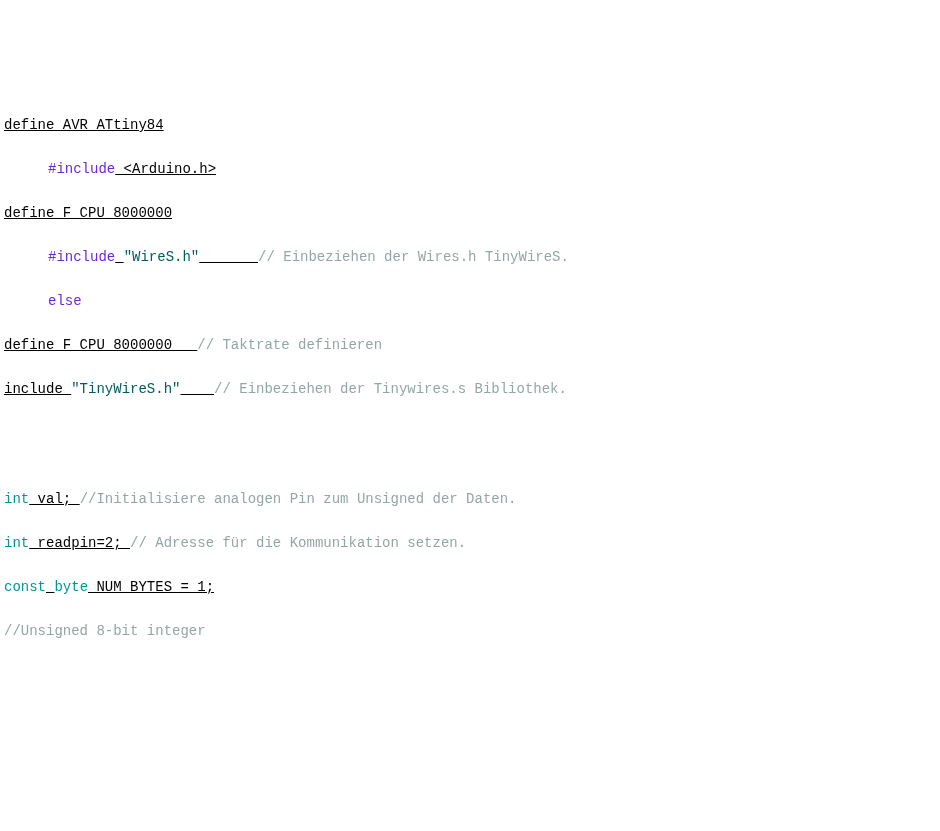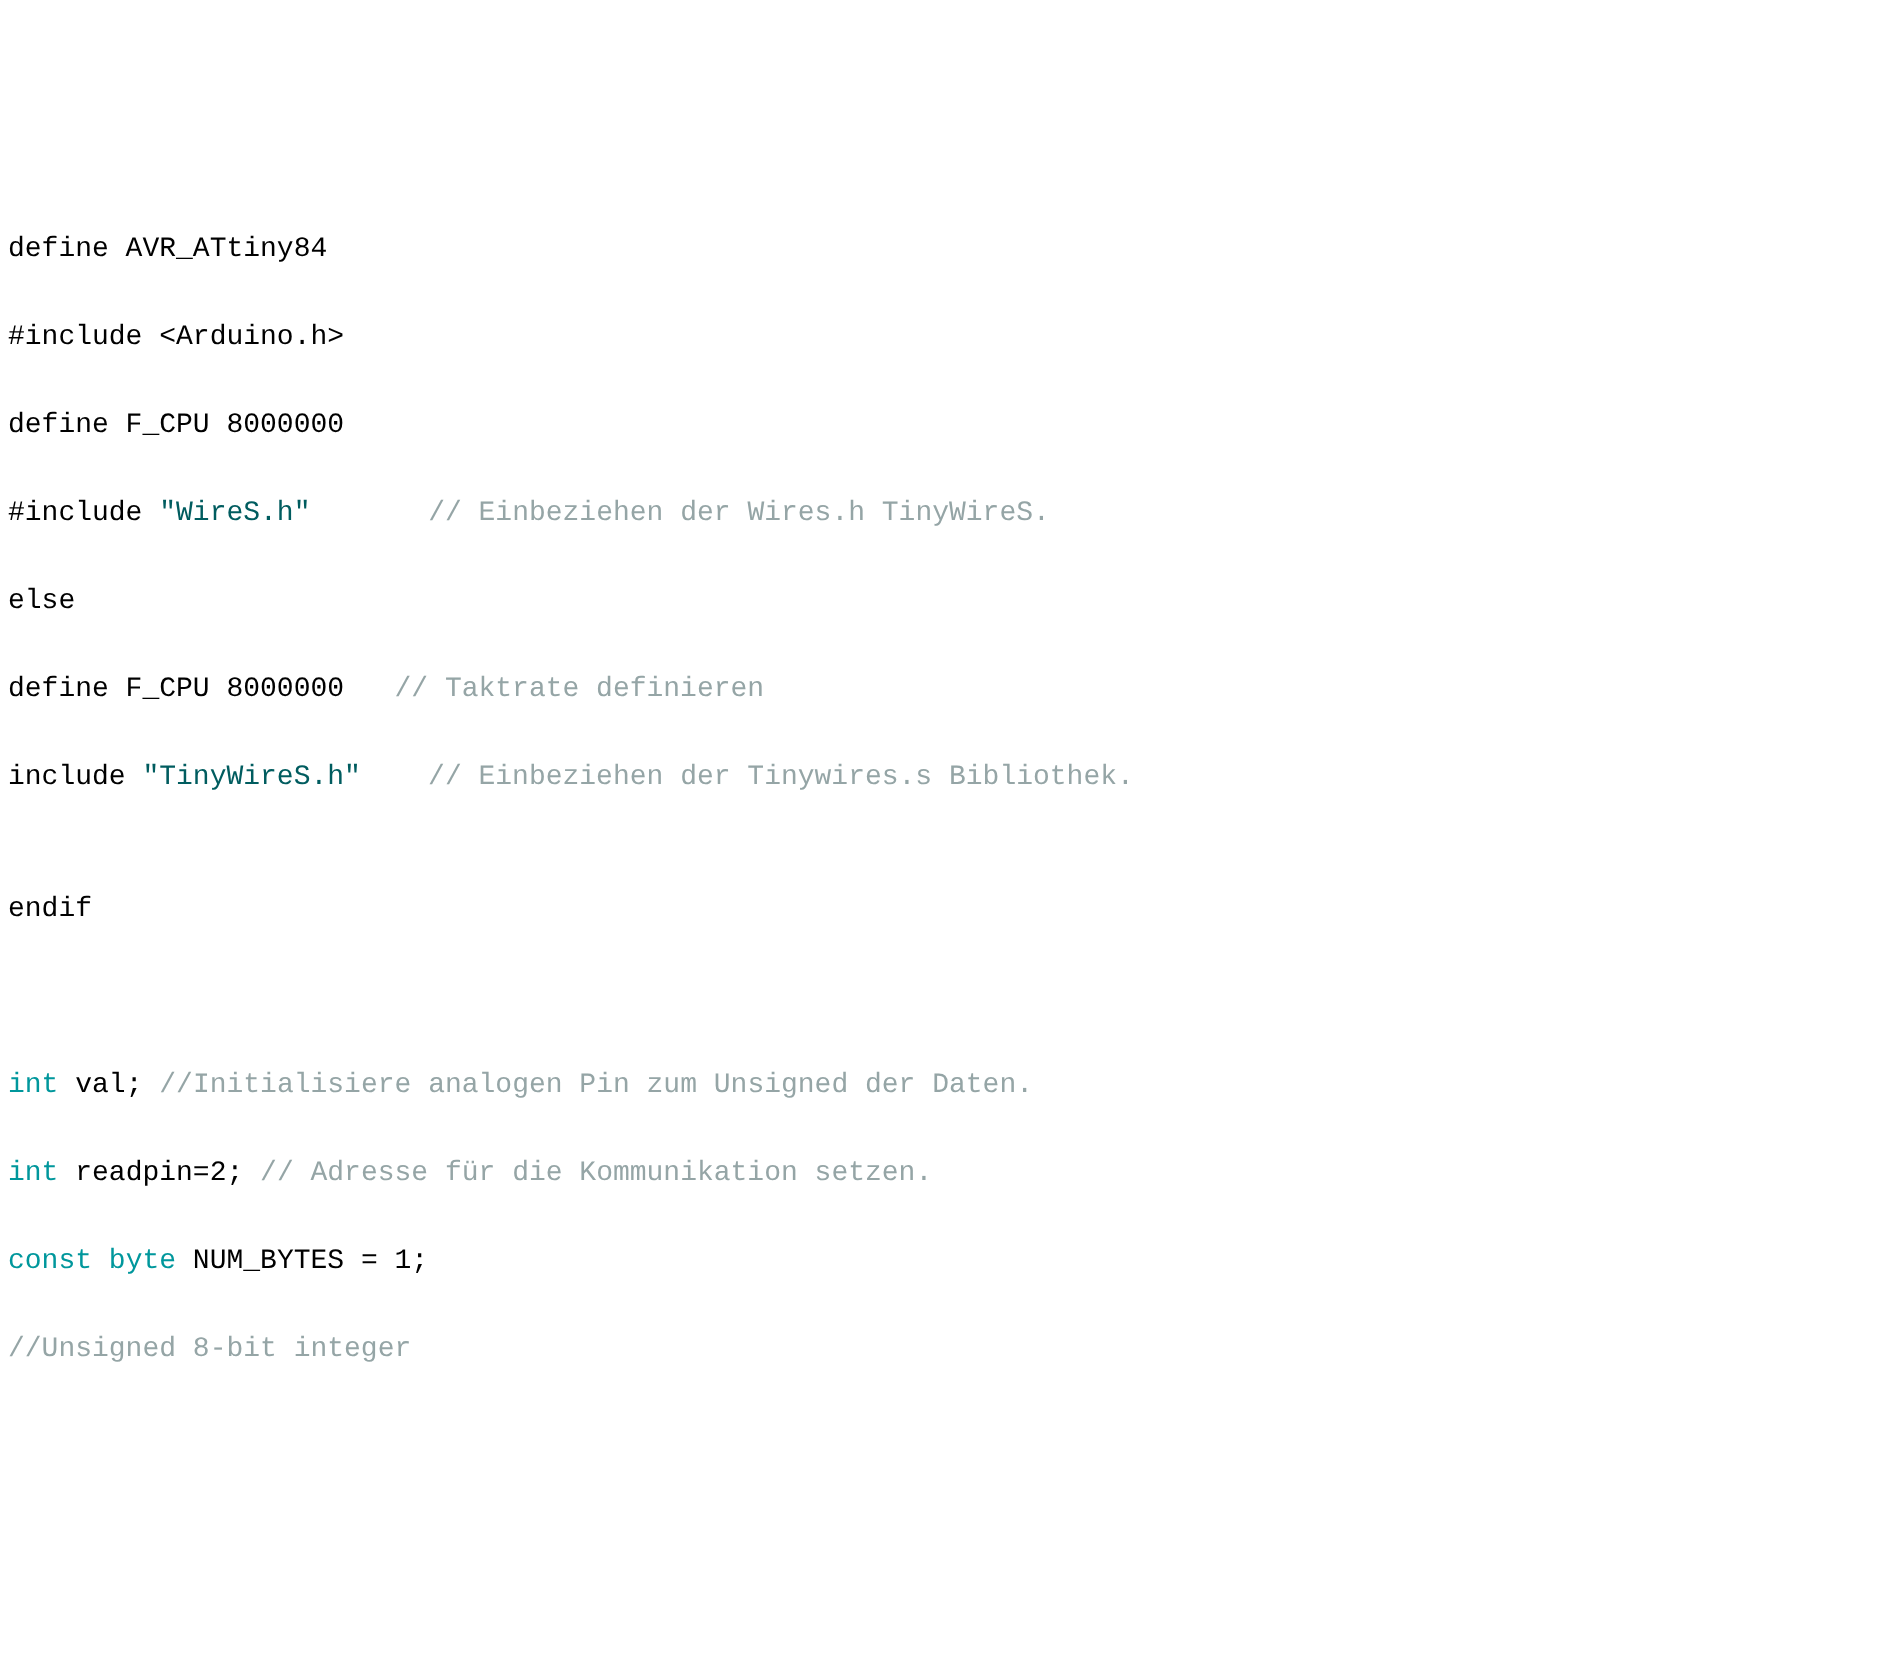--- a/index.html
+++ b/index.html
@@ -6,41 +6,40 @@
     margin: 0;
     padding: 4px;
     background: #ffffff;
     font-family: Consolas, 'Courier New', monospace;
     font-size: 14px;
     line-height: 22px;
     color: #000000;
     white-space: pre;
   }
   .line { display: block; }
-  .preproc { color: #000000; }
+  .preproc { color: #6d28d9; margin-left: 44px; }
   .string { color: #005c5f; }
   .keyword { color: #00979c; }
   .comment { color: #95a5a6; }
-  .plain { color: #000000; }
+  .plain { color: #000000; text-decoration: underline; }
 </style>
 </head>
 <body>
 
 
 
 <div>
 <span class="line"><span class="plain">define AVR_ATtiny84</span></span>
 <span class="line"><span class="preproc">#include</span><span class="plain"> &lt;Arduino.h&gt;</span></span>
 <span class="line"><span class="plain">define F_CPU 8000000</span></span>
 <span class="line"><span class="preproc">#include</span><span class="plain"> </span><span class="string">"WireS.h"</span><span class="plain">       </span><span class="comment">// Einbeziehen der Wires.h TinyWireS.</span></span>
 <span class="line"><span class="preproc">else</span></span>
 <span class="line"><span class="plain">define F_CPU 8000000   </span><span class="comment">// Taktrate definieren</span></span>
 <span class="line"><span class="plain">include </span><span class="string">"TinyWireS.h"</span><span class="plain">    </span><span class="comment">// Einbeziehen der Tinywires.s Bibliothek.</span></span>
 <span class="line"><span class="plain"></span></span>
-<span class="line"><span class="plain">endif</span></span>
 <span class="line"><span class="plain"></span></span>
 <span class="line"><span class="plain"></span></span>
 <span class="line"><span class="keyword">int</span><span class="plain"> val; </span><span class="comment">//Initialisiere analogen Pin zum Unsigned der Daten.</span></span>
 <span class="line"><span class="keyword">int</span><span class="plain"> readpin=2; </span><span class="comment">// Adresse für die Kommunikation setzen.</span></span>
 <span class="line"><span class="keyword">const</span><span class="plain"> </span><span class="keyword">byte</span><span class="plain"> NUM_BYTES = 1;</span></span>
 <span class="line"><span class="comment">//Unsigned 8-bit integer</span></span>
 <span class="line"><span class="plain"></span></span>
 
 <span class="line"><span class="plain"></span></span>
 

